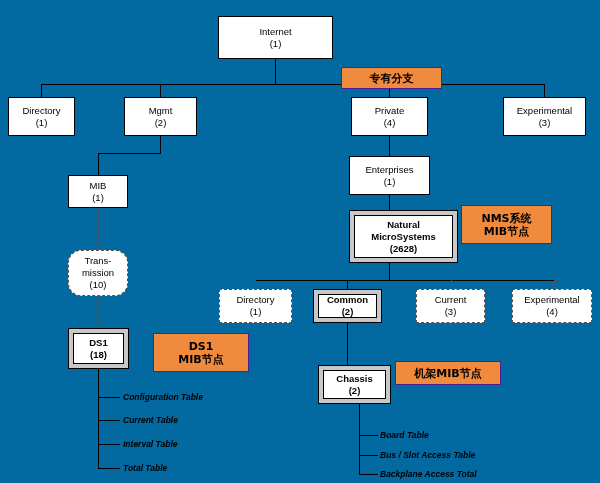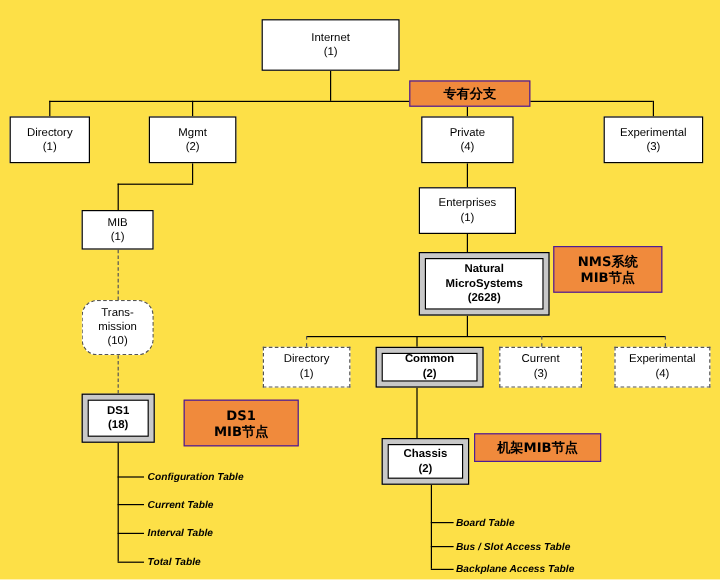--- a/index.html
+++ b/index.html
@@ -4,21 +4,21 @@
 <style>
   html, body {
     margin: 0;
     padding: 0;
     background: #ffffff;
   }
   #root {
     position: relative;
     width: 600px;
     height: 483px;
-    background: #fde047;
+    background: #0369a1;
     font-family: "Liberation Sans", sans-serif;
     overflow: hidden;
   }
   .node {
     position: absolute;
     box-sizing: border-box;
     border: 1px solid #000000;
     background: #ffffff;
     display: flex;
     flex-direction: column;
@@ -183,21 +183,21 @@
 MicroSystems</span>
       <span class="num">(2628)</span>
     </div>
   </div>
 
   <div class="node dashed" style="left:219px; top:289px; width:73px; height:34px;">
     <span class="lbl">Directory</span>
     <span class="num">(1)</span>
   </div>
 
-  <div class="node gray" style="left:313px; top:289px; width:90px; height:34px;">
+  <div class="node gray" style="left:313px; top:289px; width:69px; height:34px;">
     <div class="inner">
       <span class="lbl">Common</span>
       <span class="num">(2)</span>
     </div>
   </div>
 
   <div class="node dashed" style="left:416px; top:289px; width:69px; height:34px;">
     <span class="lbl">Current</span>
     <span class="num">(3)</span>
   </div>
@@ -239,15 +239,15 @@
     <span>机架MIB节点</span>
   </div>
 
   <div class="leaf" style="left:123px; top:392px;">Configuration Table</div>
   <div class="leaf" style="left:123px; top:415px;">Current Table</div>
   <div class="leaf" style="left:123px; top:439px;">Interval Table</div>
   <div class="leaf" style="left:123px; top:463px;">Total Table</div>
 
   <div class="leaf" style="left:380px; top:430px;">Board Table</div>
   <div class="leaf" style="left:380px; top:450px;">Bus / Slot Access Table</div>
-  <div class="leaf" style="left:380px; top:469px;">Backplane Access Table</div>
+  <div class="leaf" style="left:380px; top:469px;">Backplane Access Total</div>
 
 </div>
 
 </body></html>

